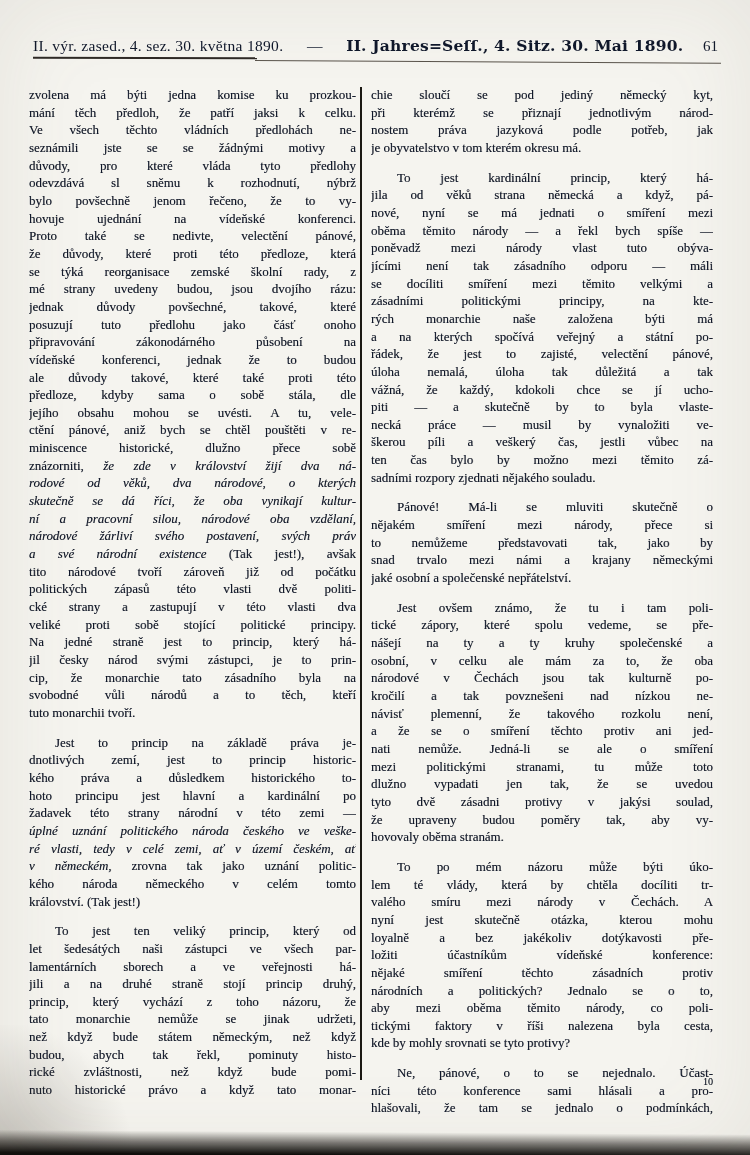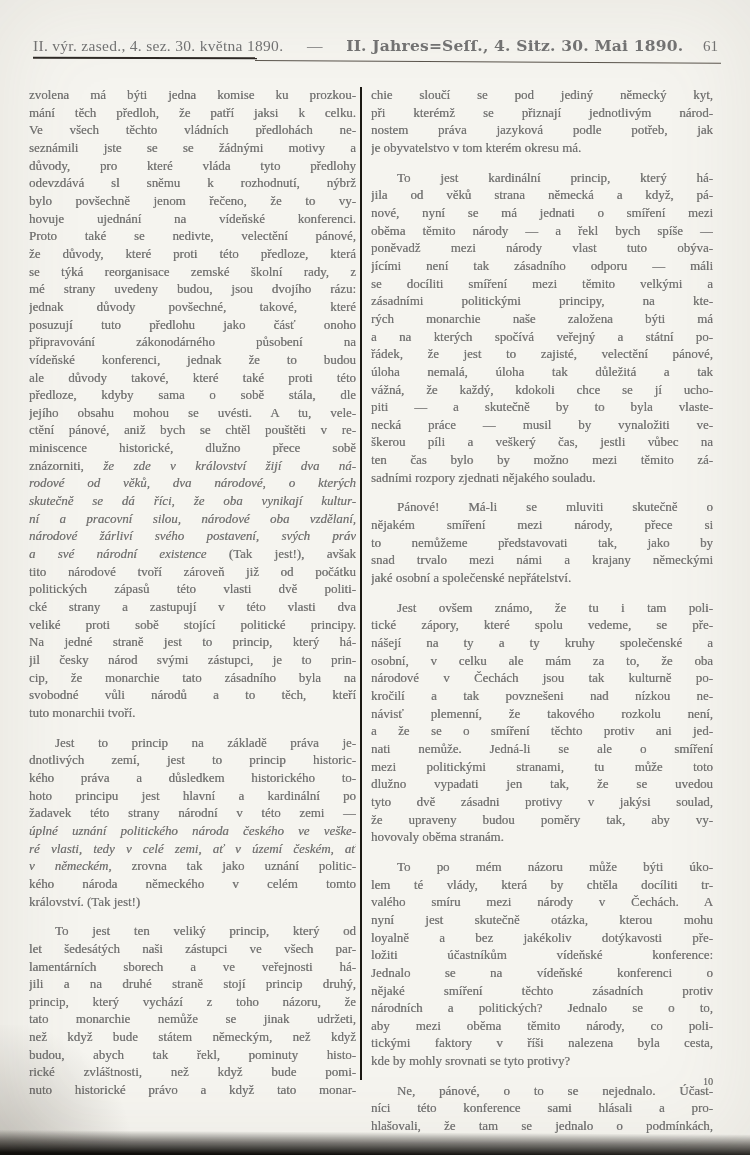--- a/index.html
+++ b/index.html
@@ -2,21 +2,21 @@
 <html><head>
 <meta charset="utf-8">
 <style>
   html,body{margin:0;padding:0;background:#e8e6e1;}
   .page{
     position:relative;
     width:750px;height:1155px;
     background:#f5f4ef;
     overflow:hidden;
     font-family:"Liberation Serif","DejaVu Serif",serif;
-    color:#737373;
+    color:#0f172a;
   }
   .page::after{
     content:"";position:absolute;inset:0;pointer-events:none;
     box-shadow:inset 0 0 90px rgba(110,100,80,.10);
   }
   
   .header{
     position:absolute;left:33px;top:36px;width:685px;
     display:flex;justify-content:space-between;align-items:baseline;
     font-size:15.5px;white-space:nowrap;
@@ -187,21 +187,20 @@
         <div class="ln"><span>dlužno vypadati jen tak, že se uvedou</span></div>
         <div class="ln"><span>tyto dvě zásadni protivy v jakýsi soulad,</span></div>
         <div class="ln"><span>že upraveny budou poměry tak, aby vy-</span></div>
         <div class="ln pe"><span>hovovaly oběma stranám.</span></div>
         <div class="ln ind"><span>To po mém názoru může býti úko-</span></div>
         <div class="ln"><span>lem té vlády, která by chtěla docíliti tr-</span></div>
         <div class="ln"><span>valého smíru mezi národy v Čechách. A</span></div>
         <div class="ln"><span>nyní jest skutečně otázka, kterou mohu</span></div>
         <div class="ln"><span>loyalně a bez jakékoliv dotýkavosti pře-</span></div>
         <div class="ln"><span>ložiti účastníkům vídeňské konference:</span></div>
-        <div class="ln"><span>Jednalo se na vídeňské konferenci o</span></div>
         <div class="ln"><span>nějaké smíření těchto zásadních protiv</span></div>
         <div class="ln"><span>národních a politických? Jednalo se o to,</span></div>
         <div class="ln"><span>aby mezi oběma těmito národy, co poli-</span></div>
         <div class="ln"><span>tickými faktory v říši nalezena byla cesta,</span></div>
         <div class="ln pe"><span>kde by mohly srovnati se tyto protivy?</span></div>
         <div class="ln ind"><span>Ne, pánové, o to se nejednalo. Účast-</span></div>
         <div class="ln"><span>níci této konference sami hlásali a pro-</span></div>
         <div class="ln"><span>hlašovali, že tam se jednalo o podmínkách,</span></div>
       </div>
   </div>

